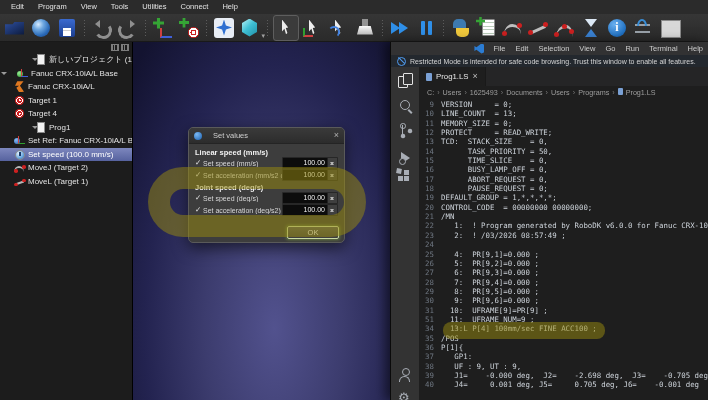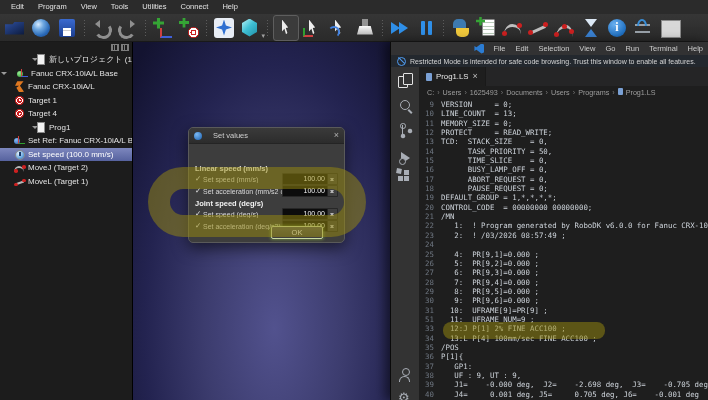--- a/index.html
+++ b/index.html
@@ -87,32 +87,32 @@
   .viewport{position:absolute;left:133px;top:0;width:257px;height:358px;background:radial-gradient(ellipse at 55% 80%,#52528e 0%,#3c3c6e 35%,#232350 65%,#131330 95%);overflow:hidden;}
   
   .ring-ann{position:absolute;left:15px;top:125px;width:218px;height:70px;border:22px solid var(--annotation,#9a8c0e);border-radius:36px;opacity:.5;box-sizing:border-box;z-index:5;}
   
   .dlg{position:absolute;left:55px;top:85px;width:157px;height:116px;background:#3d3d3d;border:1px solid #5a5a5a;border-radius:5px;box-shadow:0 5px 16px rgba(0,0,0,.6);z-index:3;box-sizing:border-box;}
   .dlg-title{height:15px;background:linear-gradient(#3a3a3a,#2c2c2c);border-bottom:1px solid #242424;border-radius:4px 4px 0 0;display:flex;align-items:center;padding:0 5px;gap:11px;}
   .dlg-ico{width:8px;height:8px;border-radius:50%;background:radial-gradient(circle at 35% 30%,#7ab8f2,#1a5fae);flex:0 0 auto;}
   .dlg-title-text{font-size:7.5px;color:#cfcfcf;flex:1;}
   .dlg-close{font-size:9px;color:#b0b0b0;line-height:9px;}
   .dlg-body{position:relative;padding:3px 6px 0 6px;height:96px;}
-  .sec-h{font-size:7.5px;font-weight:bold;color:#f2f2f2;height:9px;line-height:9px;margin-top:17px;}
+  .sec-h{font-size:7.5px;font-weight:bold;color:#f2f2f2;height:9px;line-height:9px;margin-top:1px;}
   .sec-h.joint{margin-top:2px;}
   .drow{display:flex;align-items:center;height:12px;}
   .chk{width:8px;font-size:7.5px;color:#e4e4e4;line-height:8px;flex:0 0 auto;}
   .chk::before{content:"✓";}
   .dlab{flex:1;font-size:7px;color:#d8d8d8;white-space:nowrap;overflow:hidden;}
   .spin{display:flex;width:54px;height:10px;flex:0 0 auto;border:1px solid #272727;background:#0c0c0c;border-radius:1px;}
   .spin-val{flex:1;font-size:7px;color:#f2f2f2;text-align:right;line-height:10px;padding-right:2px;}
   .spin-btns{position:relative;width:9px;background:#3f3f3f;border-left:1px solid #222;}
   .spin-btns .up{position:absolute;left:2px;top:1.5px;border:2.5px solid transparent;border-bottom:3px solid #b5b5b5;}
   .spin-btns .dn{position:absolute;left:2px;bottom:1.5px;border:2.5px solid transparent;border-top:3px solid #b5b5b5;}
-  .okbtn{position:absolute;right:21px;bottom:4px;width:52px;height:13px;background:linear-gradient(#585858,#3e3e3e);border:1px solid #c9d8a4;border-radius:2px;box-shadow:0 0 3px 1px rgba(130,170,70,.55);color:#eaeaea;font-size:7.5px;font-family:"Liberation Sans",sans-serif;padding:0;line-height:11px;}
+  .okbtn{position:absolute;right:5px;bottom:4px;width:52px;height:13px;background:linear-gradient(#585858,#3e3e3e);border:1px solid #c9d8a4;border-radius:2px;box-shadow:0 0 3px 1px rgba(130,170,70,.55);color:#eaeaea;font-size:7.5px;font-family:"Liberation Sans",sans-serif;padding:0;line-height:11px;}
   
   .vscode{position:absolute;left:390px;top:42px;width:318px;height:358px;background:#1e1e1e;border-left:1px solid #0a0a0a;box-shadow:-5px 0 10px rgba(0,0,0,.5);box-sizing:border-box;}
   .vsc-menubar{height:13px;background:#323233;display:flex;align-items:center;gap:0;padding-left:5px;justify-content:flex-end;}
   .vsc-logo{width:10px;height:10px;background:#2b7cd3;clip-path:polygon(70% 0,100% 12%,100% 88%,70% 100%,20% 62%,0 74%,0 26%,20% 38%);margin-right:4px;flex:0 0 auto;}
   .vmi{font-size:7.5px;color:#cccccc;padding:0 5px;white-space:nowrap;}
   .vsc-banner{height:12px;background:#23282e;display:flex;align-items:center;padding:0 6px;gap:4px;white-space:nowrap;overflow:hidden;}
   .restricted-ico{position:relative;width:7px;height:7px;border:1.2px solid var(--restricted-blue,#4f9cf0);border-radius:50%;flex:0 0 auto;}
   .restricted-ico::after{content:"";position:absolute;left:-1px;top:2.6px;width:9px;height:1.2px;background:var(--restricted-blue,#4f9cf0);transform:rotate(45deg);}
   .banner-text{font-size:7px;color:#d4d4d4;}
   .vsc-main{position:relative;display:flex;height:333px;}
@@ -434,23 +434,20 @@
               <div class="cl">
                 <span class="ln">30</span><span class="ct">   9:  PR[9,6]=0.000 ;</span>
               </div>
               <div class="cl">
                 <span class="ln">31</span><span class="ct">  10:  UFRAME[9]=PR[9] ;</span>
               </div>
               <div class="cl">
                 <span class="ln">51</span><span class="ct">  11:  UFRAME_NUM=9 ;</span>
               </div>
               <div class="cl">
-                <span class="ln">33</span><span class="ct">  12:J P[1] 2% FINE ACC100 ;</span>
-              </div>
-              <div class="cl">
                 <span class="ln">34</span><span class="ct">  13:L P[4] 100mm/sec FINE ACC100 ;</span>
               </div>
               <div class="cl">
                 <span class="ln">35</span><span class="ct">/POS</span>
               </div>
               <div class="cl">
                 <span class="ln">36</span><span class="ct">P[1]{</span>
               </div>
               <div class="cl">
                 <span class="ln">37</span><span class="ct">   GP1:</span>

